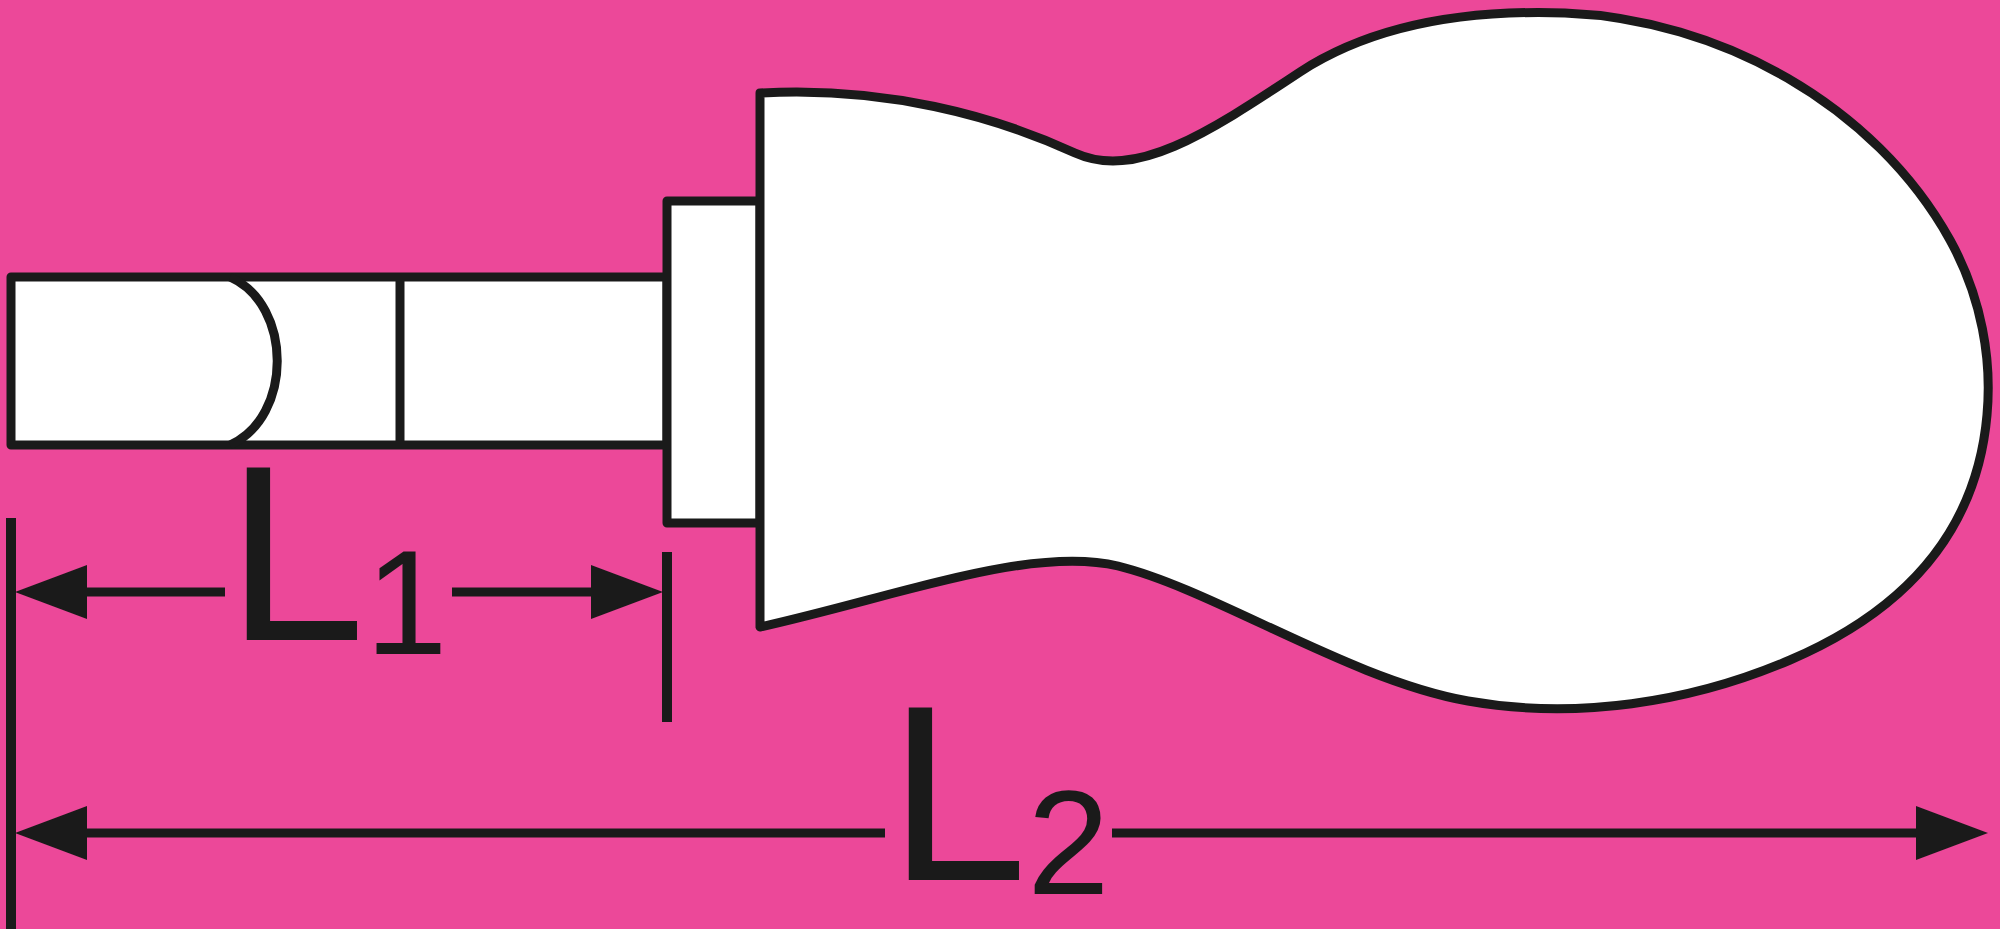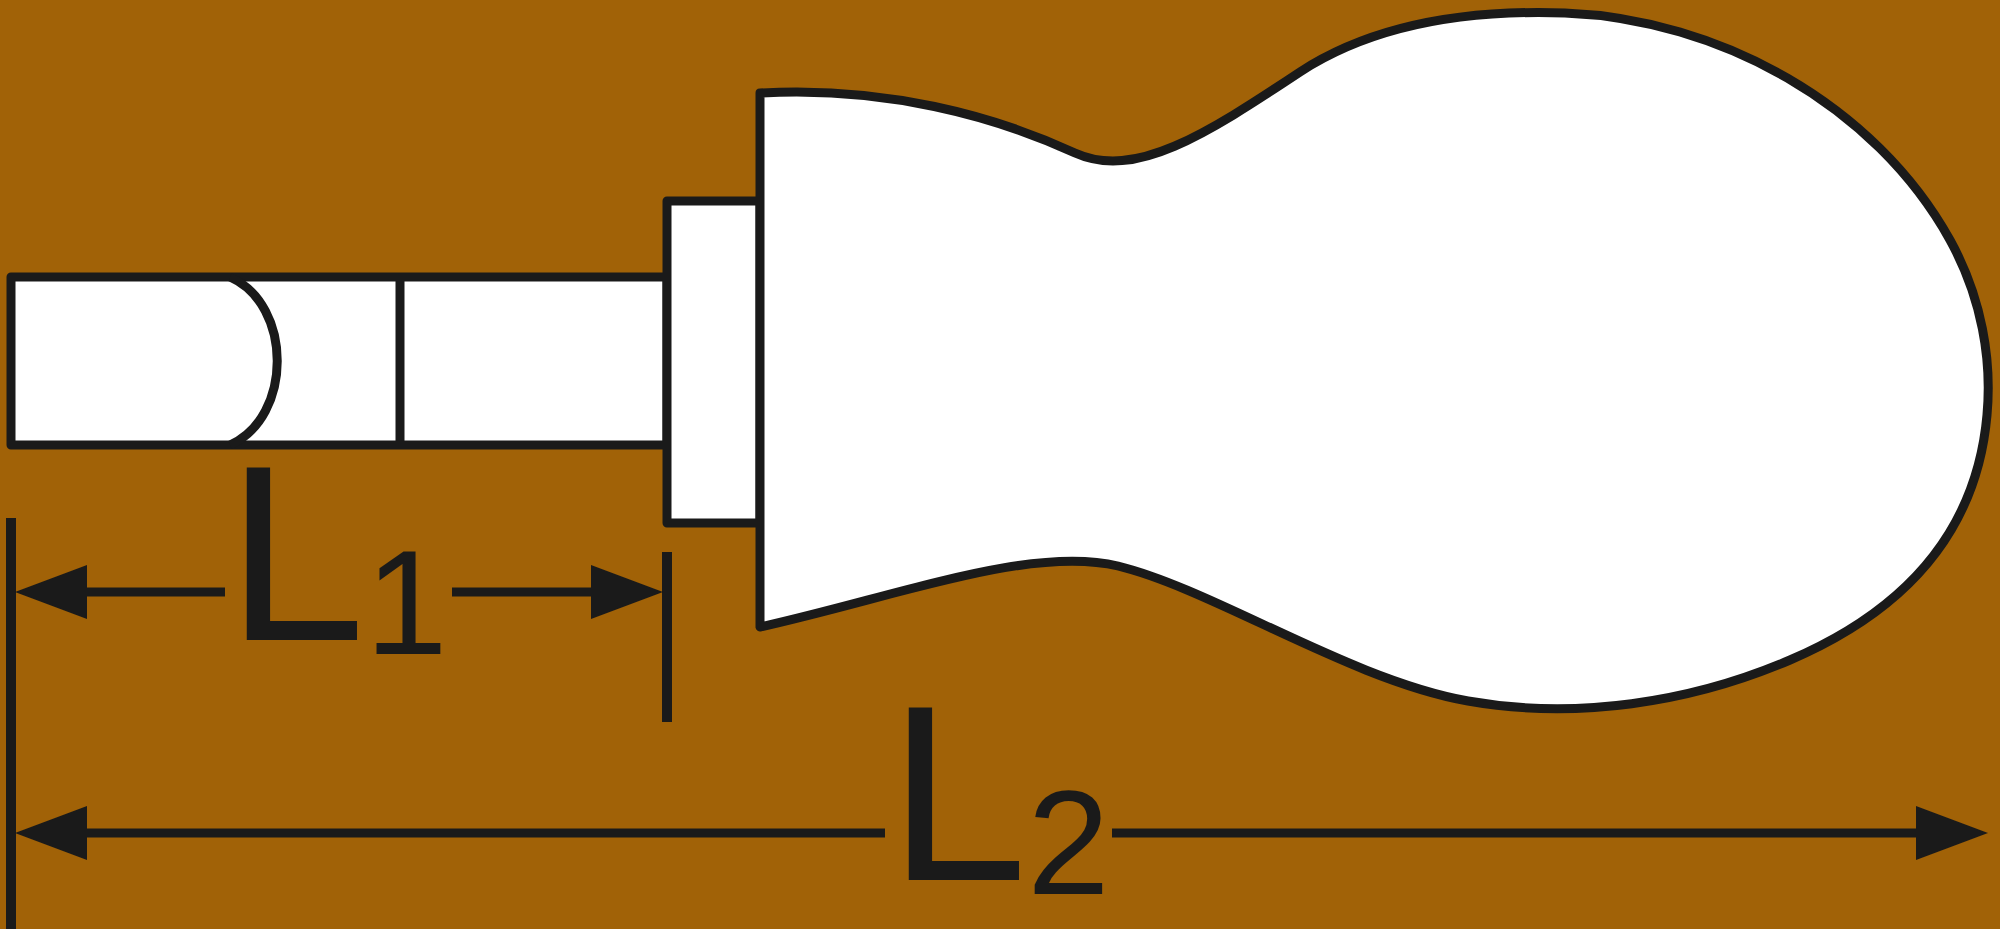--- a/index.html
+++ b/index.html
@@ -5,21 +5,21 @@
 <style>
   html, body {
     margin: 0;
     padding: 0;
     background: #ffffff;
   }
   .canvas {
     position: relative;
     width: 2000px;
     height: 929px;
-    background: #a16207;
+    background: #ec4899;
     overflow: hidden;
   }
   svg {
     display: block;
     width: 100%;
     height: 100%;
   }
   .part {
     fill: #ffffff;
     stroke: #1a1a1a;

